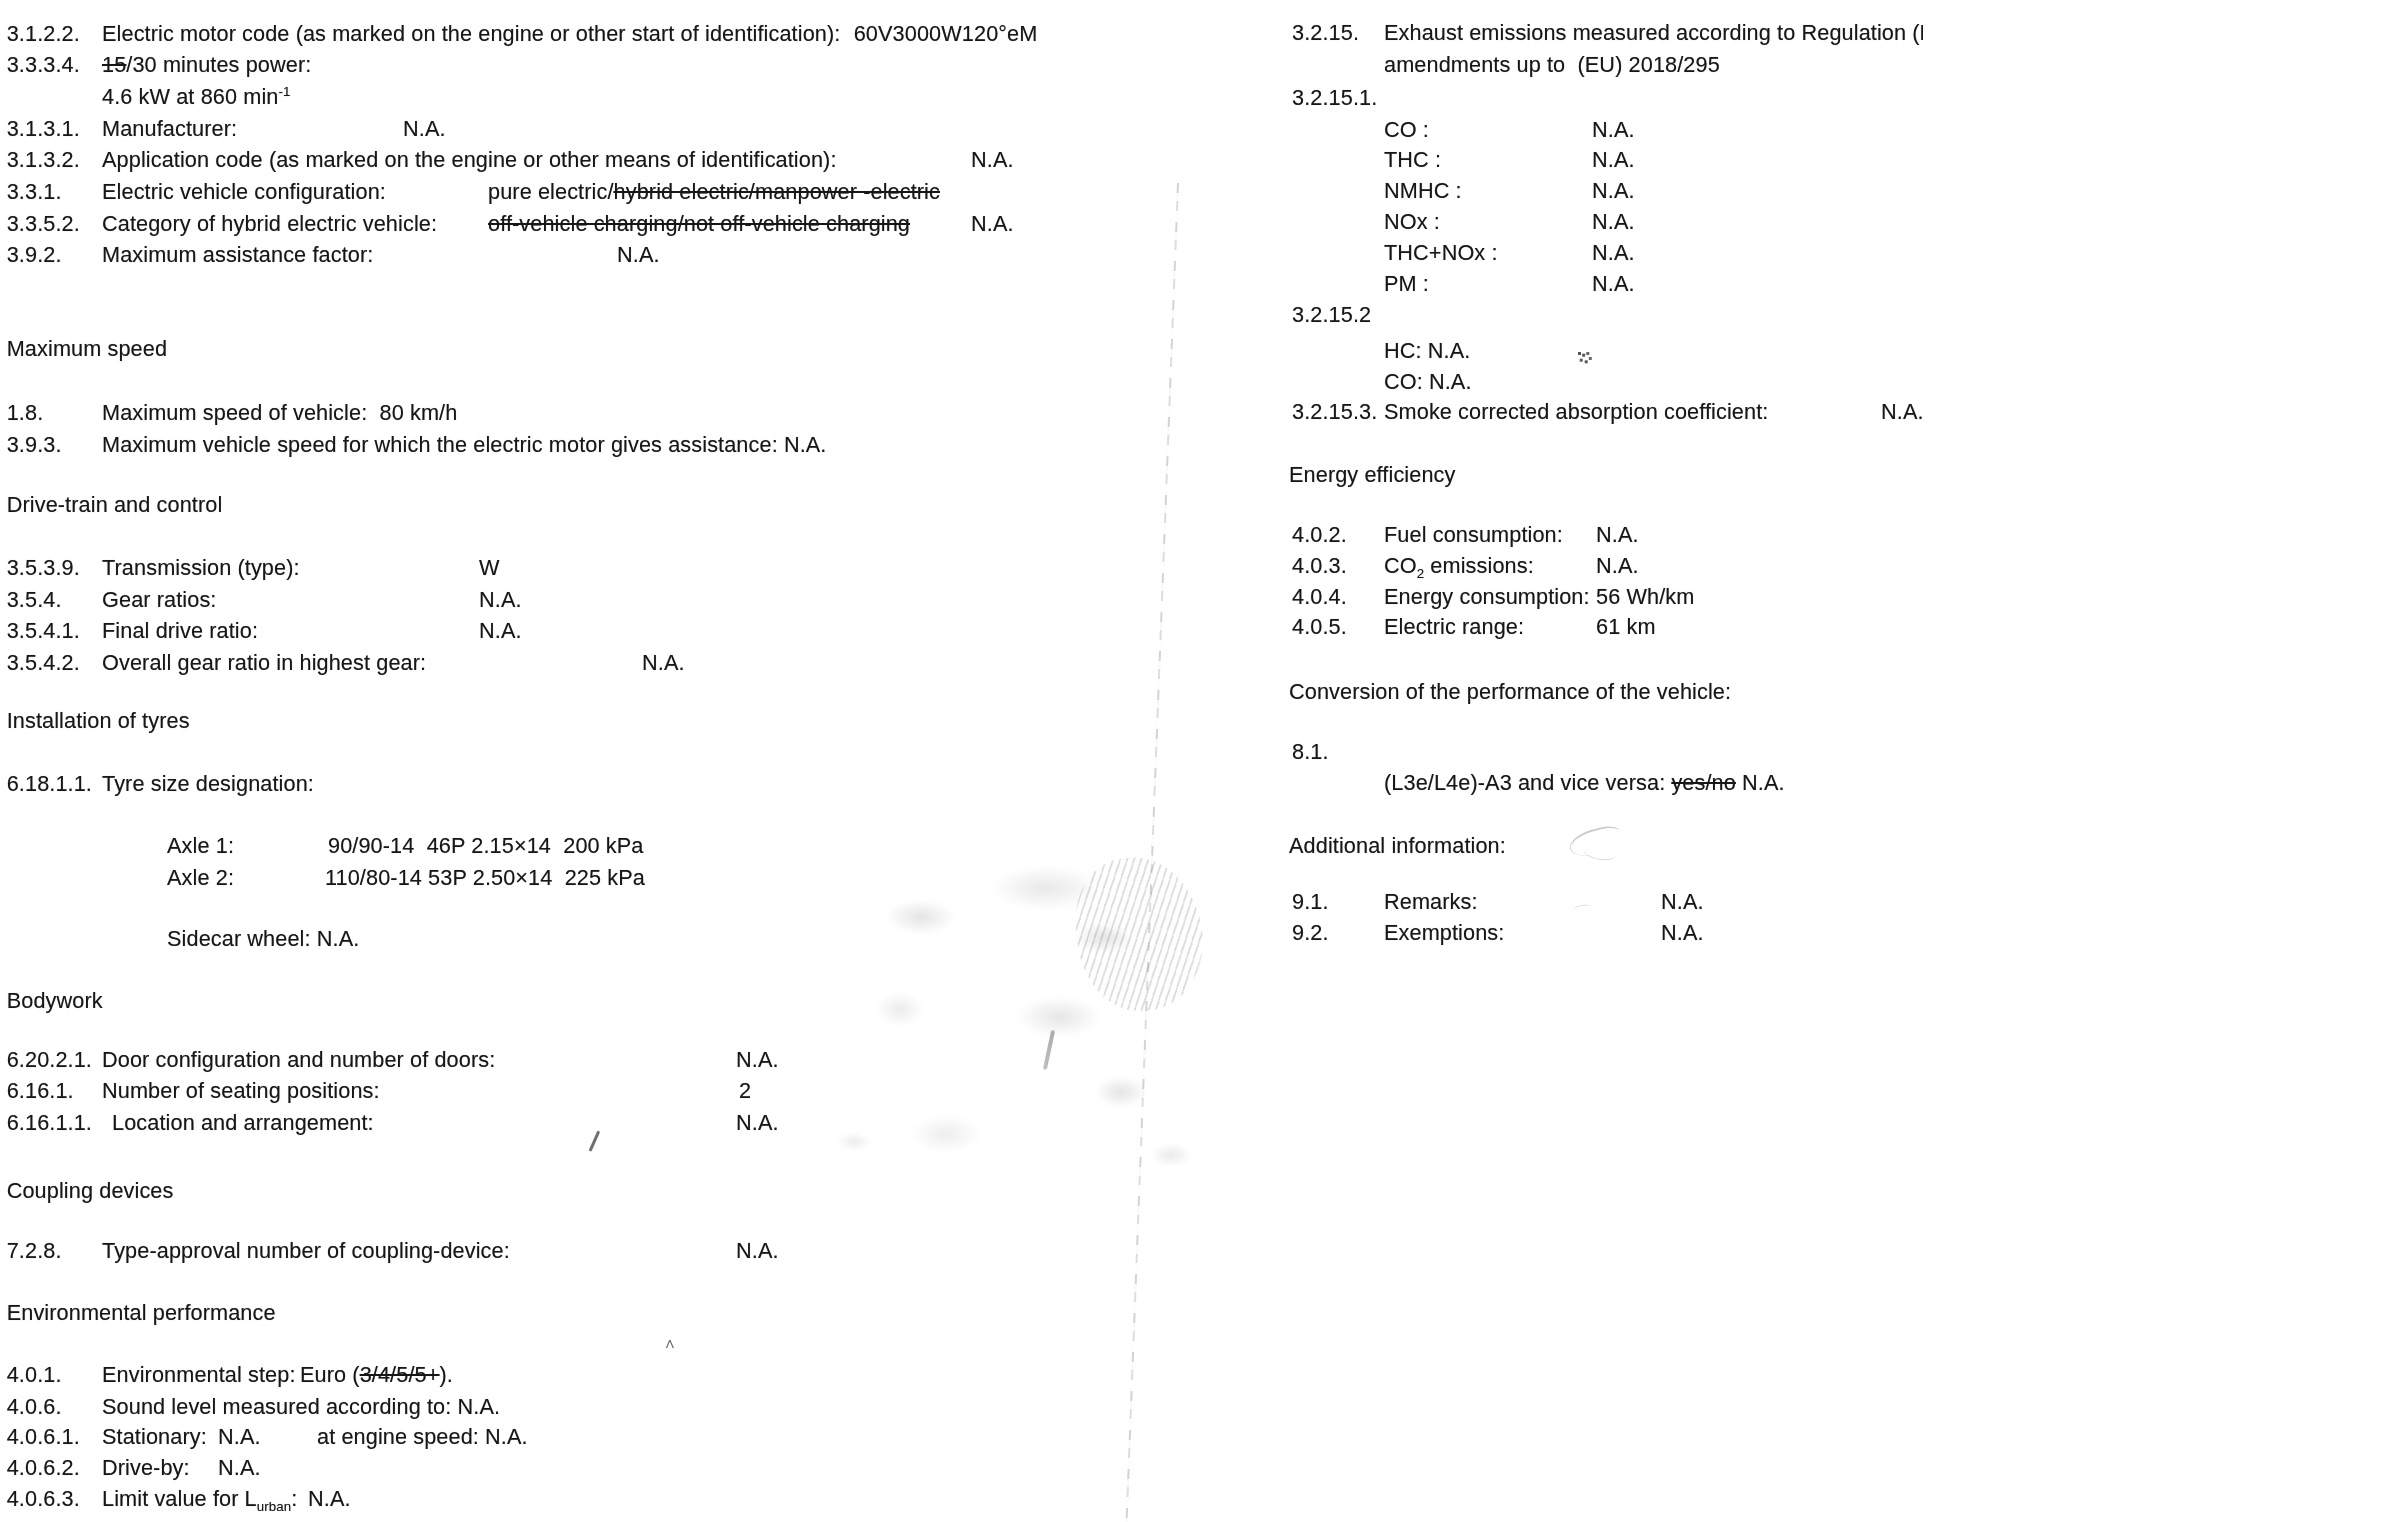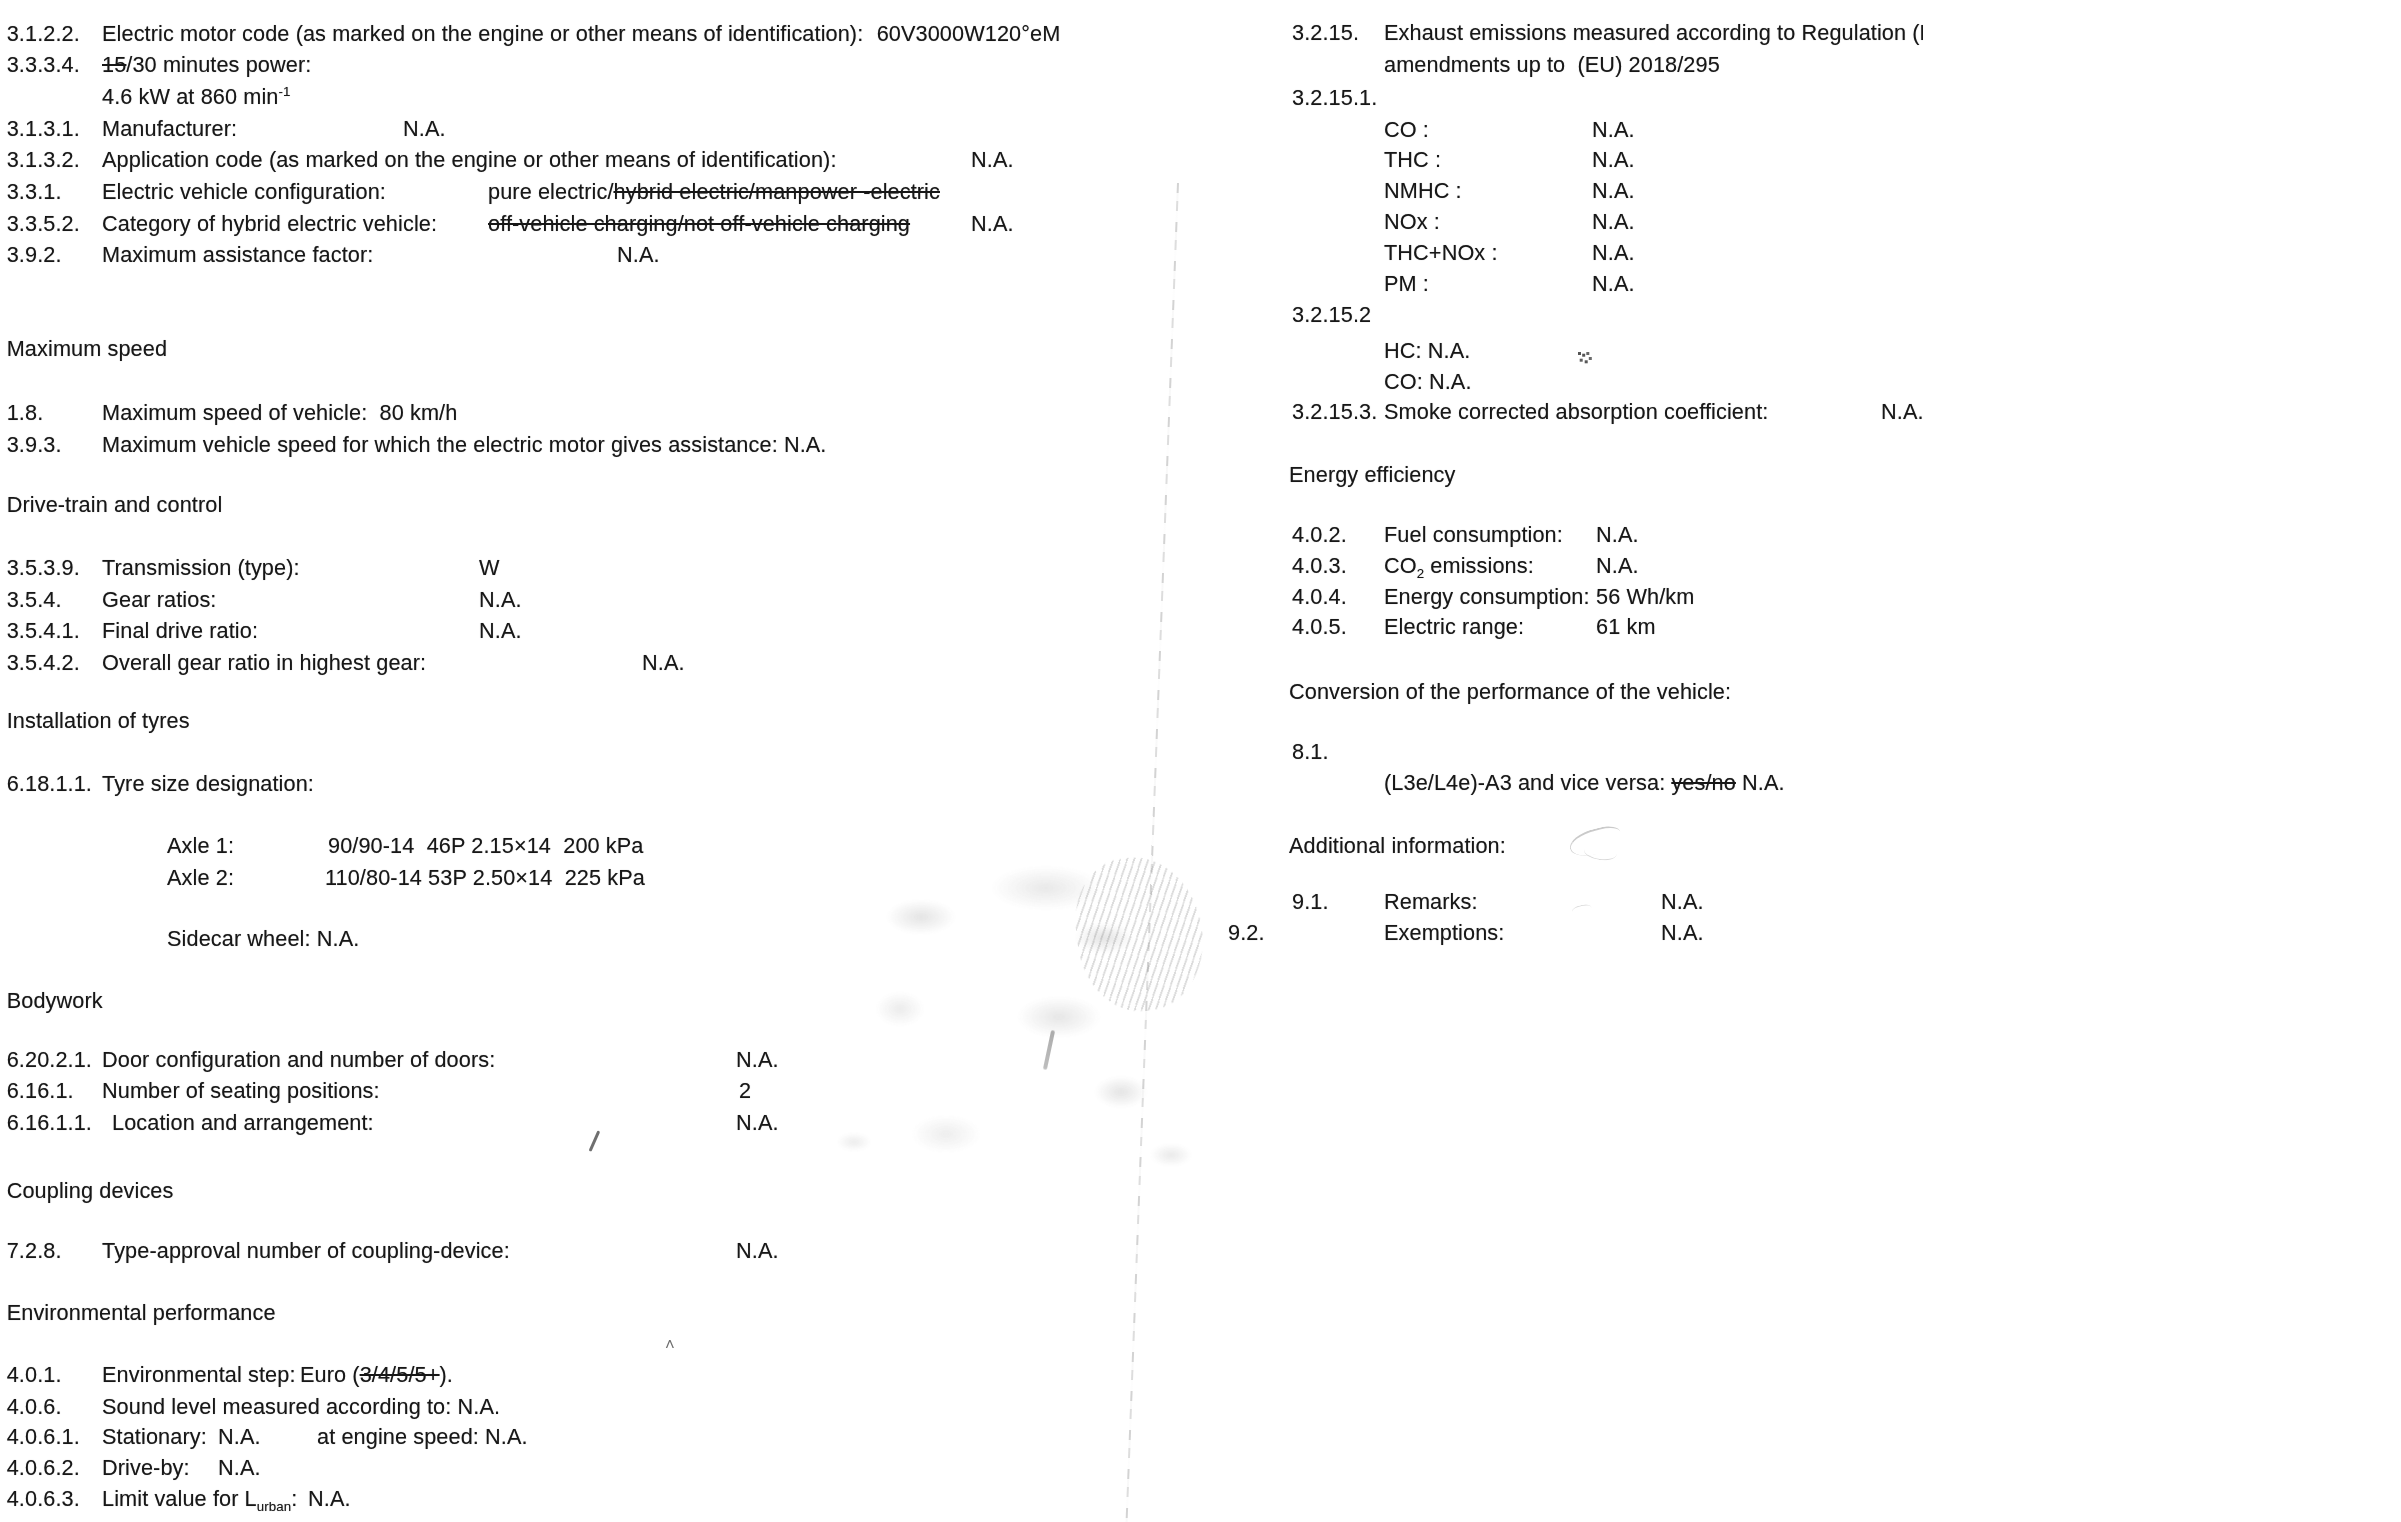--- a/index.html
+++ b/index.html
@@ -57,21 +57,21 @@
   .scribble3{position:absolute;left:1572px;top:905px;width:20px;height:8.3px;border-top:1.7px solid #c8c8c8;border-radius:50%;transform:rotate(-12deg);opacity:.6;}
   .tick1{position:absolute;left:593px;top:1130px;width:2.5px;height:21.7px;background:#3f3f3f;transform:rotate(24deg);opacity:.75;border-radius:1.7px;}
   .tick2{position:absolute;left:665px;top:1335px;font-family:"Liberation Sans",sans-serif;font-size:16.7px;color:#4a4a4a;opacity:.8;}
 </style>
 </head>
 <body>
 
 <div id="page">
 
   <span class="t" style="left:6.7px;top:21.7px">3.1.2.2.</span>
-  <span class="t" style="left:102px;top:21.7px"><span>Electric motor code (as marked on the engine or other means of identification):</span><span class="inline-val">60V3000W120°eM</span></span>
+  <span class="t" style="left:102px;top:21.7px"><span>Electric motor code (as marked on the engine or other start of identification):</span><span class="inline-val">60V3000W120°eM</span></span>
 
   <span class="t" style="left:6.7px;top:53px">3.3.3.4.</span>
   <span class="t" style="left:102px;top:53px"><span class="strike">15</span><span>/30 minutes power:</span></span>
 
   <span class="t" style="left:102px;top:84px"><span>4.6 kW at 860 min</span><span class="sup">-1</span></span>
 
   <span class="t" style="left:6.7px;top:117px">3.1.3.1.</span>
   <span class="t" style="left:102px;top:117px">Manufacturer:</span>
   <span class="t" style="left:403px;top:117px">N.A.</span>
 
@@ -194,21 +194,21 @@
   <span class="t" style="left:1596px;top:615px">61 km</span>
 
   <span class="t" style="left:1289px;top:680px">Conversion of the performance of the vehicle:</span>
   <span class="t" style="left:1292px;top:740px">8.1.</span>
   <span class="t" style="left:1384px;top:771px"><span>(L3e/L4e)-A3 and vice versa: </span><span class="strike">yes/no</span><span> N.A.</span></span>
 
   <span class="t" style="left:1289px;top:834px">Additional information:</span>
   <span class="t" style="left:1292px;top:890px">9.1.</span>
   <span class="t" style="left:1384px;top:890px">Remarks:</span>
   <span class="t" style="left:1661px;top:890px">N.A.</span>
-  <span class="t" style="left:1228px;top:921px">9.2.</span>
+  <span class="t" style="left:1292px;top:921px">9.2.</span>
   <span class="t" style="left:1384px;top:921px">Exemptions:</span>
   <span class="t" style="left:1661px;top:921px">N.A.</span>
 
   <div class="fold"></div>
   <div class="smudge"></div>
   <div class="smudge-hatch"></div>
   <div class="curl1"></div>
   <div class="curl2"></div>
   <div class="dot1"></div>
   <div class="hashmark"></div>

